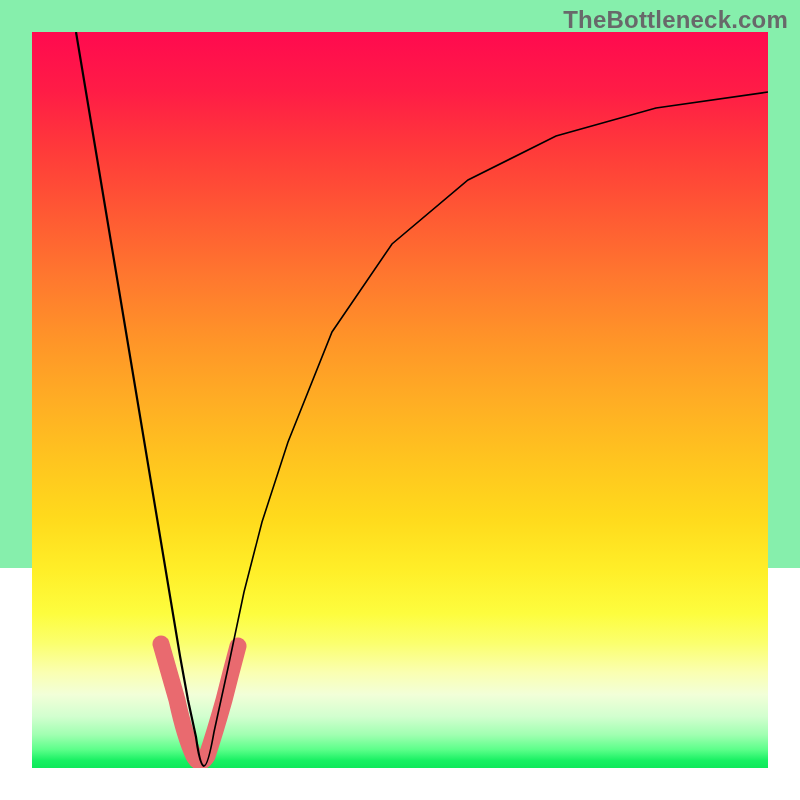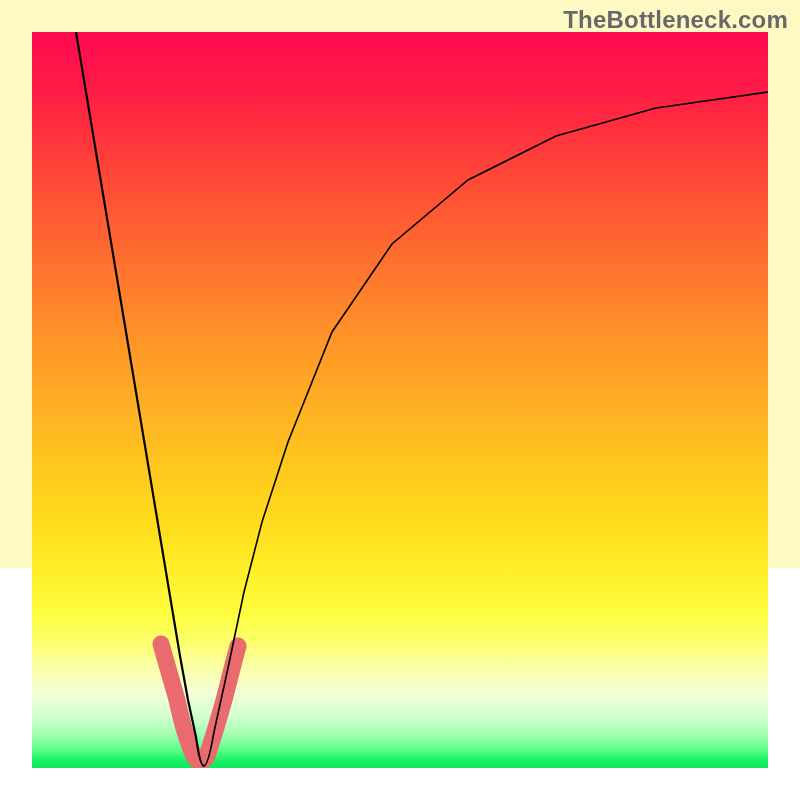--- a/index.html
+++ b/index.html
@@ -1,20 +1,20 @@
 <!DOCTYPE html>
 <html><head>
 <meta charset="utf-8">
 <style>
   * { margin: 0; padding: 0; box-sizing: border-box; }
   html, body { width: 800px; height: 800px; overflow: hidden; }
   .frame {
     width: 800px;
     height: 568px;
-    background: #fef9c3;
+    background: #86efac;
     position: relative;
   }
   .plot-area {
     position: absolute;
     left: 32px;
     top: 32px;
     width: 736px;
     height: 736px;
     background: linear-gradient(to bottom,
       #ff0a4f 0%,

